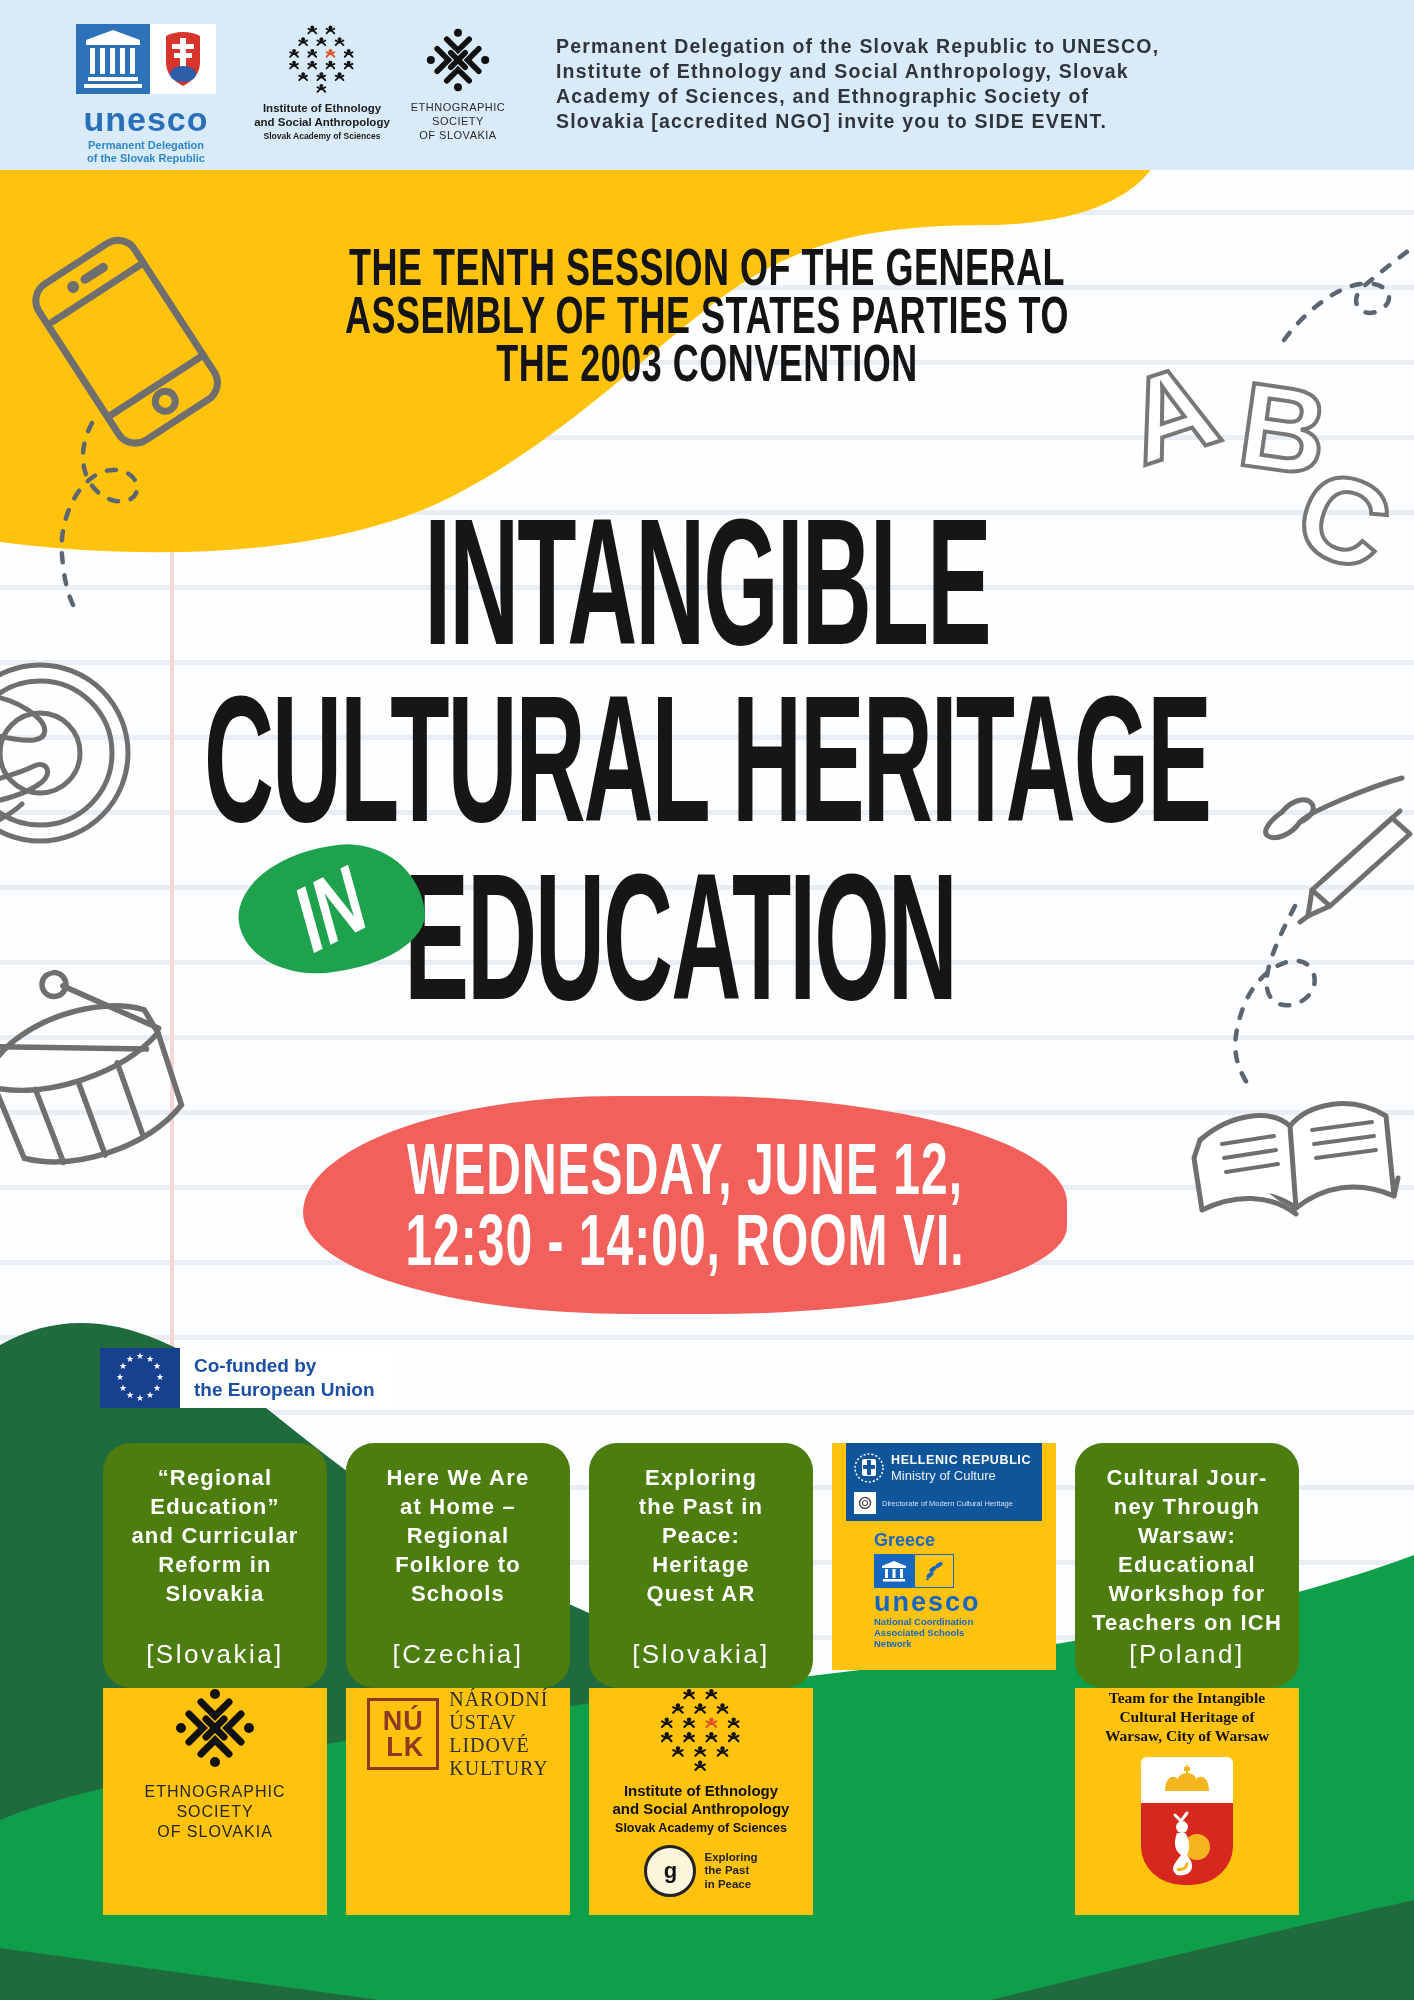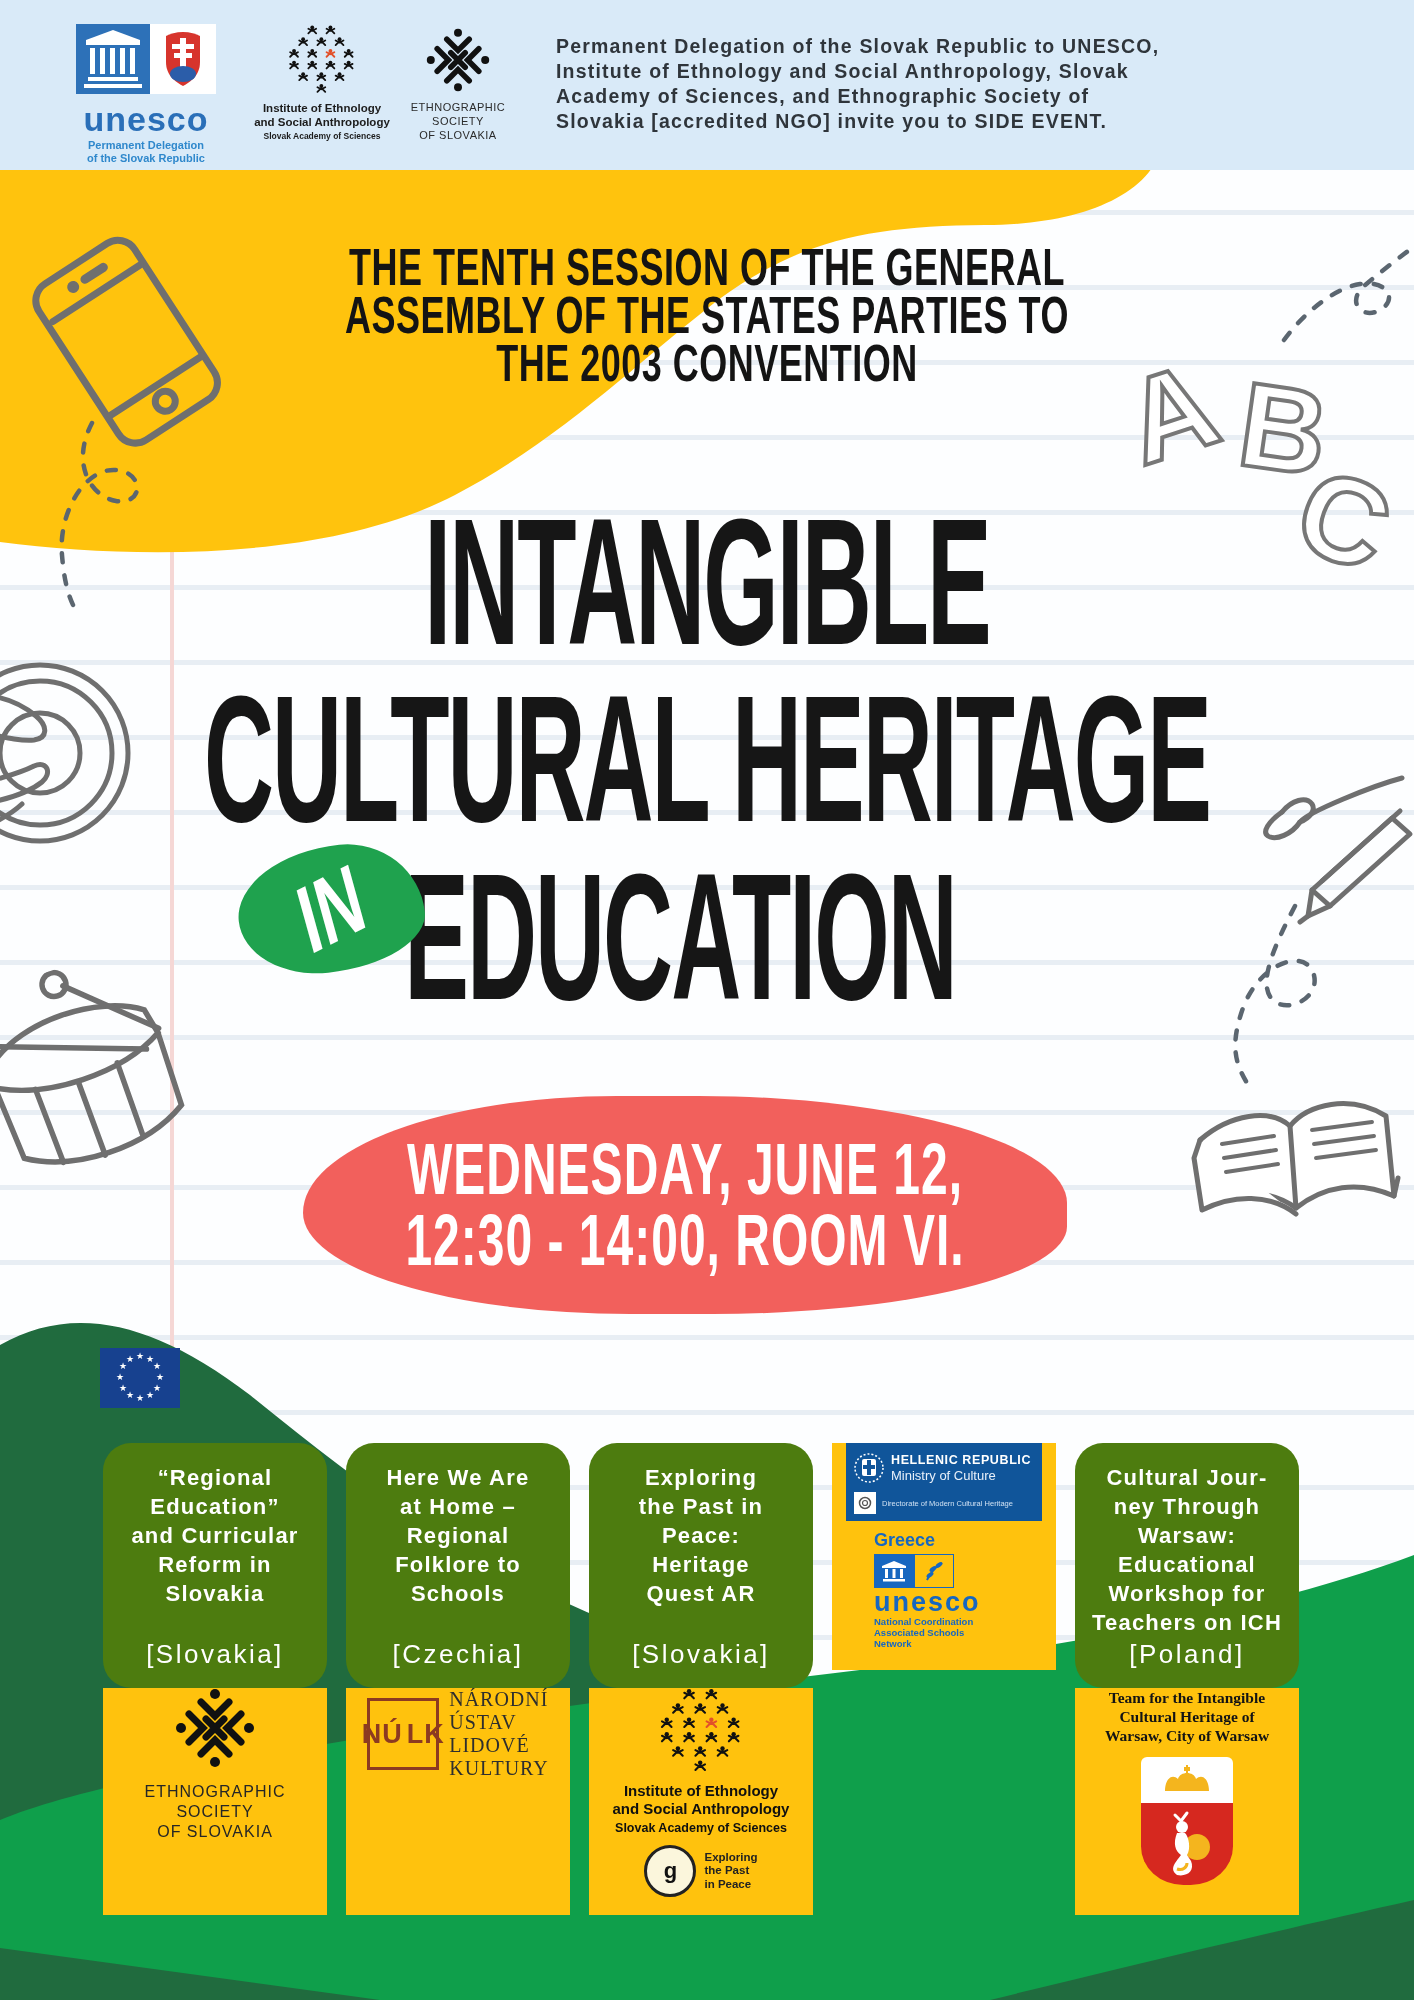--- a/index.html
+++ b/index.html
@@ -48,21 +48,21 @@
   .card-red{position:relative;height:245px;background:#4d7c0f;padding-top:20px;box-sizing:border-box;border-radius:28px;}
   .card-title{text-align:center;}
   .card-title div{font-size:22px;font-weight:bold;color:#fff;letter-spacing:1.2px;line-height:29px;}
   .country{position:absolute;left:0;right:0;bottom:18px;text-align:center;
            font-size:26px;color:#fff;letter-spacing:2.5px;}
   .card-yellow{height:227px;background:#FFC20D;display:flex;flex-direction:column;
                align-items:center;justify-content:flex-start;box-sizing:border-box;}
   .ess-card-line{font-size:16px;color:#262626;letter-spacing:1px;line-height:20px;text-align:center;}
   .nulk-row{display:flex;align-items:center;gap:10px;}
   .nulk-box{width:72px;height:72px;border:3px solid #8C3A21;box-sizing:border-box;
-            display:flex;flex-direction:row;align-items:center;justify-content:center;}
+            display:flex;flex-direction:column;align-items:center;justify-content:center;}
   .nulk-box div{font-size:27px;font-weight:bold;color:#8C3A21;line-height:26px;letter-spacing:1px;}
   .nulk-name div{font-family:"Liberation Serif", serif;font-size:20px;color:#2e2e2e;line-height:23px;letter-spacing:1px;}
   .iesa-card-line1{font-size:15px;font-weight:bold;color:#101010;line-height:18px;text-align:center;}
   .iesa-card-line3{font-size:12.5px;font-weight:bold;color:#101010;margin-top:3px;text-align:center;}
   .epp-row{display:flex;align-items:center;gap:8px;margin-top:10px;}
   .epp-circle{width:46px;height:46px;border-radius:50%;border:3px solid #222;background:#FBF6DC;
               display:flex;align-items:center;justify-content:center;font-weight:bold;font-size:22px;color:#111;}
   .epp-text div{font-size:11.5px;font-weight:bold;color:#222;line-height:13.5px;}
   .hellenic-box{width:196px;background:#10559A;padding:8px 8px 7px 8px;box-sizing:border-box;}
   .hellenic-top{display:flex;align-items:center;gap:7px;}
@@ -225,20 +225,24 @@
         <span style="left:56px;top:25px;">★</span>
       <span style="left:53px;top:36px;">★</span>
         <span style="left:46px;top:43px;">★</span>
       <span style="left:36px;top:46px;">★</span>
         <span style="left:26px;top:43px;">★</span>
       <span style="left:19px;top:36px;">★</span>
         <span style="left:16px;top:25px;">★</span>
       <span style="left:19px;top:14px;">★</span>
         <span style="left:26px;top:7px;">★</span>
     </div>
+    <div class="eu-text">
+      <div>Co-funded by</div>
+      <div>the European Union</div>
+    </div>
   </div>
 
   <div class="cards">
 
     <div class="card">
       <div class="card-red">
         <div class="card-title">
           <div>“Regional</div>
           <div>Education”</div>
           <div>and Curricular</div>

